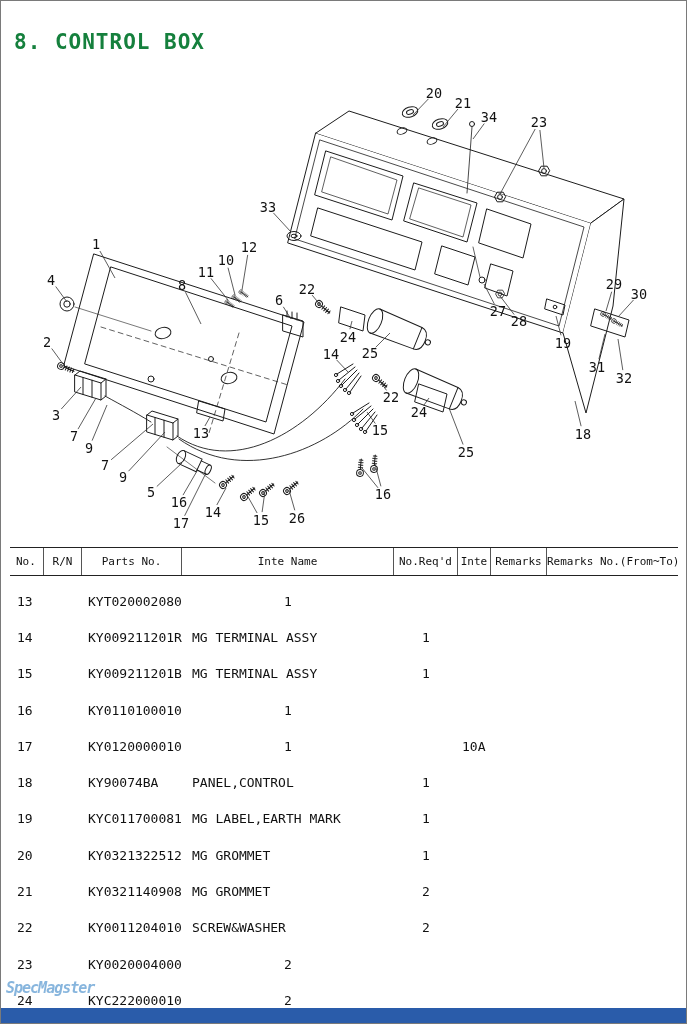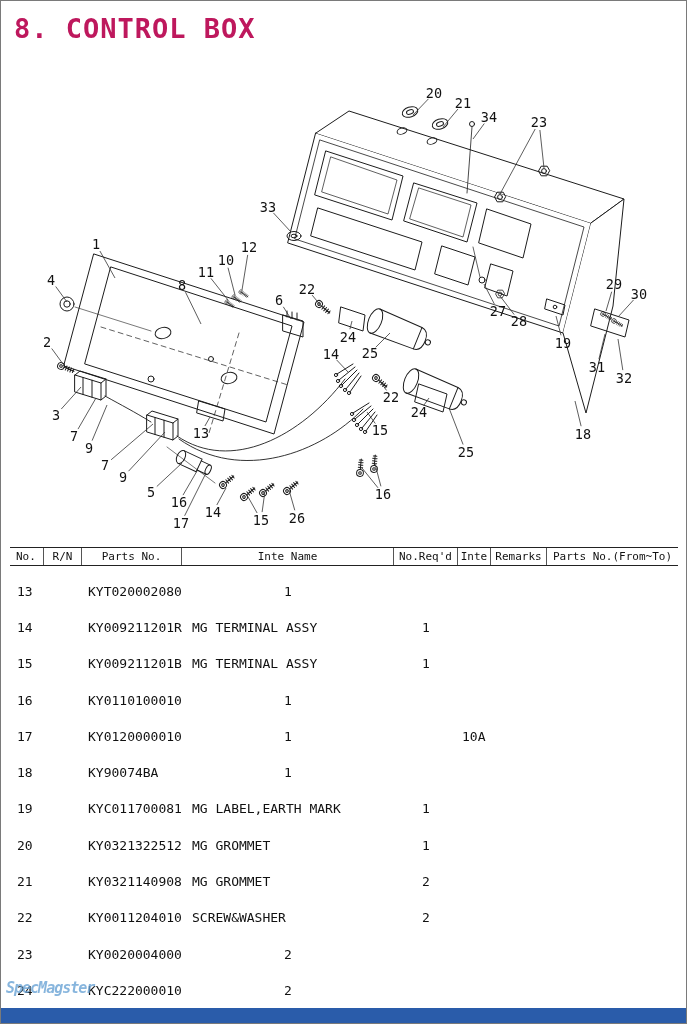--- a/index.html
+++ b/index.html
@@ -1,26 +1,26 @@
 <!DOCTYPE html>
 <html><head>
 <meta charset="utf-8">
 <style>
   *{margin:0;padding:0;box-sizing:border-box}
   html,body{background:#e8e8e8}
   body{width:687px;height:1024px;position:relative;font-family:"DejaVu Sans Mono",monospace;}
   .page{position:absolute;inset:0;border:1px solid #7a7a7a;background:#fff;overflow:hidden}
-  .title{position:absolute;top:12px;left:13px;font-size:27px;font-weight:bold;letter-spacing:1px;color:#be185d;white-space:nowrap}
+  .title{position:absolute;top:29px;left:13px;font-size:21px;font-weight:bold;letter-spacing:1px;color:#15803d;white-space:nowrap}
   svg.diagram{position:absolute;top:80px;left:0}
   #art{stroke:#1c1c1c;fill:none;stroke-width:1;stroke-linejoin:round;stroke-linecap:round}
   #callouts text{font-family:"DejaVu Sans Mono",monospace;font-size:13.5px;fill:#111;text-anchor:middle;dominant-baseline:central}
   #callouts line{stroke:#333;stroke-width:.8}
   .table{position:absolute;left:9px;right:8px;top:546px;color:#111}
   .thead,.trow{display:grid;grid-template-columns:34px 38px 100px 212px 64px 33px 56px 1fr;white-space:nowrap}
-  .thead{border-top:1.5px solid #222;border-bottom:1.5px solid #222;height:19px;align-items:center;font-size:11px}
+  .thead{border-top:1.5px solid #222;border-bottom:1.5px solid #222;height:29px;align-items:center;font-size:11px}
   .th{border-right:1px solid #555;height:100%;display:flex;align-items:center;justify-content:center;overflow:visible}
   .th.first{justify-content:flex-start;padding-left:6px}
   .th.last{border-right:none}
   .tbody{padding-top:7px}
   .trow{height:36.3px;align-items:center;font-size:13px}
   .td{overflow:visible}
   .td-no{padding-left:7px}
   .td-parts_no{padding-left:6px}
   .td-parts_name{padding-left:10px}
   .td-qty{text-align:center}
@@ -291,21 +291,21 @@
 
   <div class="table">
     <div class="thead">
       <div class="th first">No.</div>
       <div class="th">R/N</div>
       <div class="th">Parts No.</div>
       <div class="th">Inte Name</div>
       <div class="th">No.Req'd</div>
       <div class="th">Inte</div>
       <div class="th">Remarks</div>
-      <div class="th last">Parts No.(From~To)</div>
+      <div class="th last">Remarks No.(From~To)</div>
     </div>
     <div class="tbody">
         <div class="trow">
           <div class="td td-no">13</div>
           <div class="td td-rn"></div>
           <div class="td td-parts_no">KYT020002080</div>
           <div class="td td-qty">1</div>
           <div class="td td-inte"></div>
           <div class="td td-remarks"></div>
           <div class="td td-serial"></div>
@@ -345,20 +345,21 @@
           <div class="td td-parts_no">KY0120000010</div>
           <div class="td td-qty">1</div>
           <div class="td td-inte"></div>
           <div class="td td-remarks">10A</div>
           <div class="td td-serial"></div>
         </div>
         <div class="trow">
           <div class="td td-no">18</div>
           <div class="td td-rn"></div>
           <div class="td td-parts_no">KY90074BA</div>
+          <div class="td td-parts_name">PANEL,CONTROL</div>
           <div class="td td-qty">1</div>
           <div class="td td-inte"></div>
           <div class="td td-remarks"></div>
           <div class="td td-serial"></div>
         </div>
         <div class="trow">
           <div class="td td-no">19</div>
           <div class="td td-rn"></div>
           <div class="td td-parts_no">KYC011700081</div>
           <div class="td td-parts_name">MG LABEL,EARTH MARK</div>

